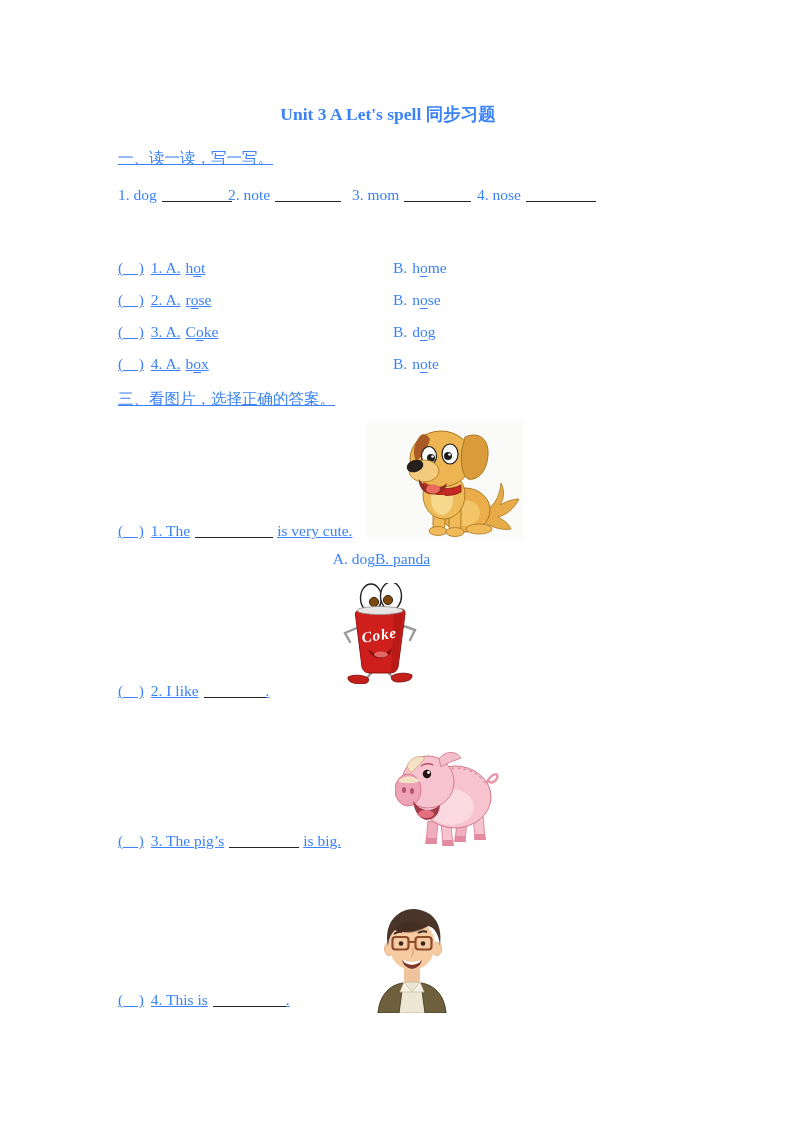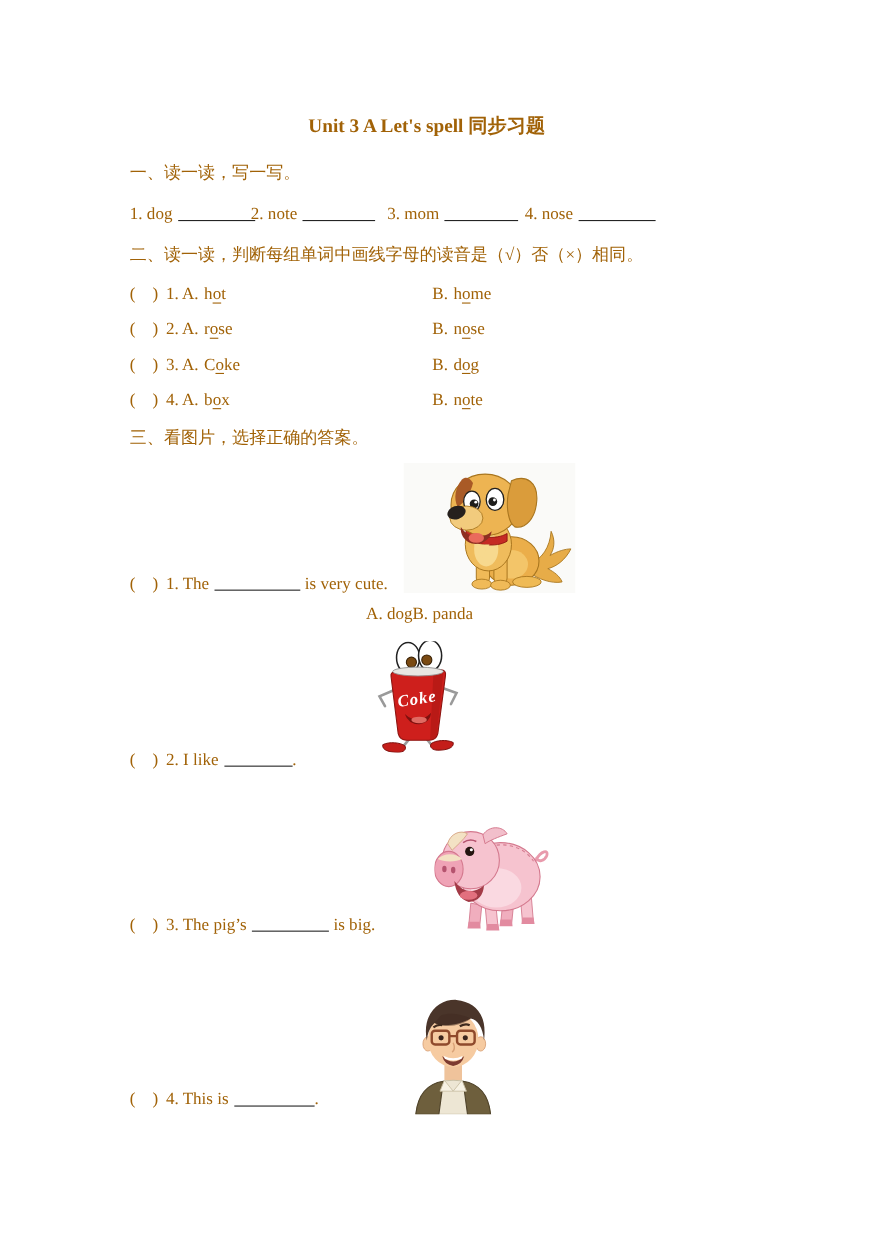--- a/index.html
+++ b/index.html
@@ -1,29 +1,29 @@
 <!DOCTYPE html>
 <html><head>
 <meta charset="utf-8">
 <style>
   html,body{margin:0;padding:0;background:#ffffff;}
   .page{
     position:relative;
     width:776px;height:1122px;
     background:#ffffff;
     font-family:"Liberation Serif","DejaVu Serif",serif;
-    color:#a16207;
+    color:#3b82f6;
     font-size:15.5px;
     overflow:hidden;
   }
   .title{
     position:absolute;top:103px;left:0;width:100%;
     text-align:center;font-weight:bold;font-size:17.5px;line-height:22px;
   }
-  .line{position:absolute;left:118px;white-space:nowrap;line-height:20px;height:20px;}
+  .line{position:absolute;left:118px;white-space:nowrap;line-height:20px;height:20px;text-decoration:underline;}
   .paren{white-space:pre;margin-right:7px;}
   .pfx{margin-right:5px;margin-top:48px;}
   .uline{text-decoration:underline;text-decoration-thickness:1px;text-underline-offset:3px;}
   .colb{position:absolute;left:275px;top:0;white-space:nowrap;text-align:center;}
   .s1item{position:absolute;top:0;white-space:nowrap;}
   .blank{display:inline-block;height:1px;border-bottom:1.3px solid #242424;margin:0 4px 0 5px;transform:translateY(2px);}
   .tight .blank{margin-right:0;}
   .opts{left:168px;text-align:right;}
   .opt-a{display:inline-block;width:207px;}
   .illus{position:absolute;}
@@ -39,21 +39,20 @@
 
   <div class="line" style="top:148px">一、读一读，写一写。</div>
 
   <div class="line" style="top:185px">
     <span class="s1item" style="left:0"><span>1. dog</span><span class="blank" style="width:70px"></span></span>
     <span class="s1item" style="left:110px"><span>2. note</span><span class="blank" style="width:66px"></span></span>
     <span class="s1item" style="left:234px"><span>3. mom</span><span class="blank" style="width:67px"></span></span>
     <span class="s1item" style="left:359px"><span>4. nose</span><span class="blank" style="width:70px"></span></span>
   </div>
 
-  <div class="line" style="top:222px">二、读一读，判断每组单词中画线字母的读音是（√）否（×）相同。</div>
 
   <div class="line" style="top:258px">
     <span class="paren">(    )</span><span class="pfx">1. A.</span><span><span>h</span><span class="uline">o</span><span>t</span></span>
     <span class="colb"><span class="pfx">B.</span><span><span>h</span><span class="uline">o</span><span>me</span></span></span>
   </div>
 
   <div class="line" style="top:290px">
     <span class="paren">(    )</span><span class="pfx">2. A.</span><span><span>r</span><span class="uline">o</span><span>se</span></span>
     <span class="colb"><span class="pfx">B.</span><span><span>n</span><span class="uline">o</span><span>se</span></span></span>
   </div>

